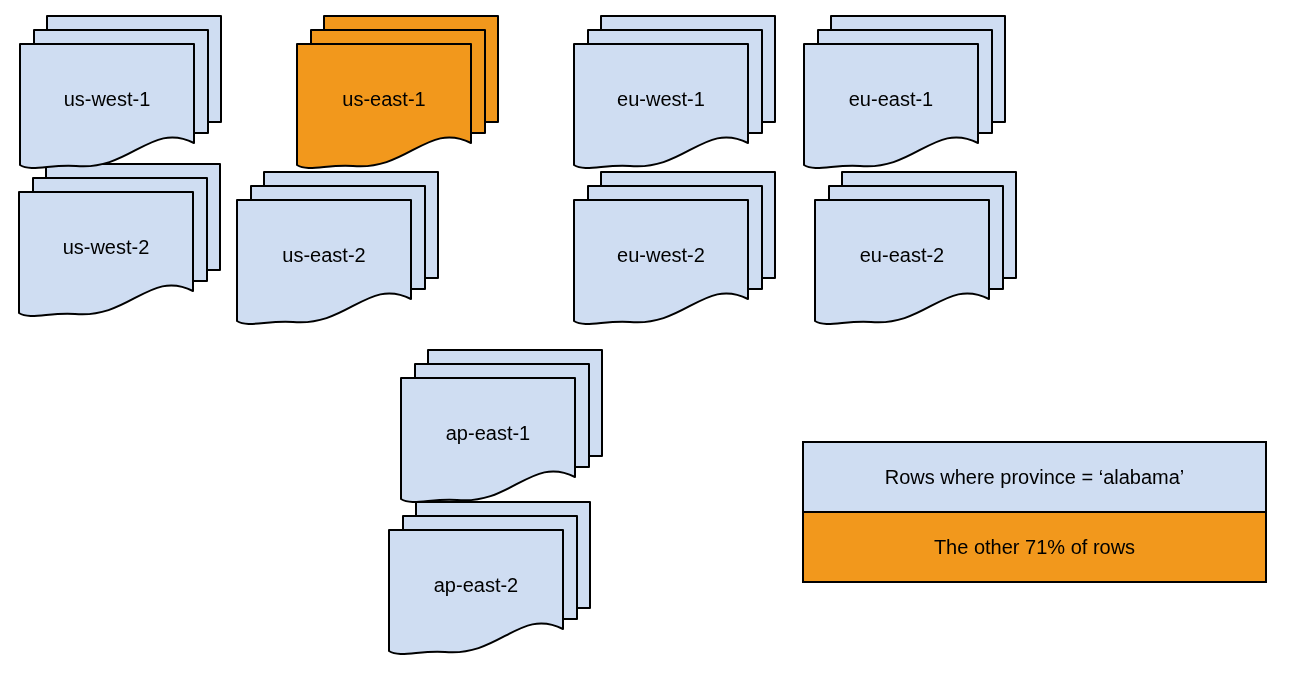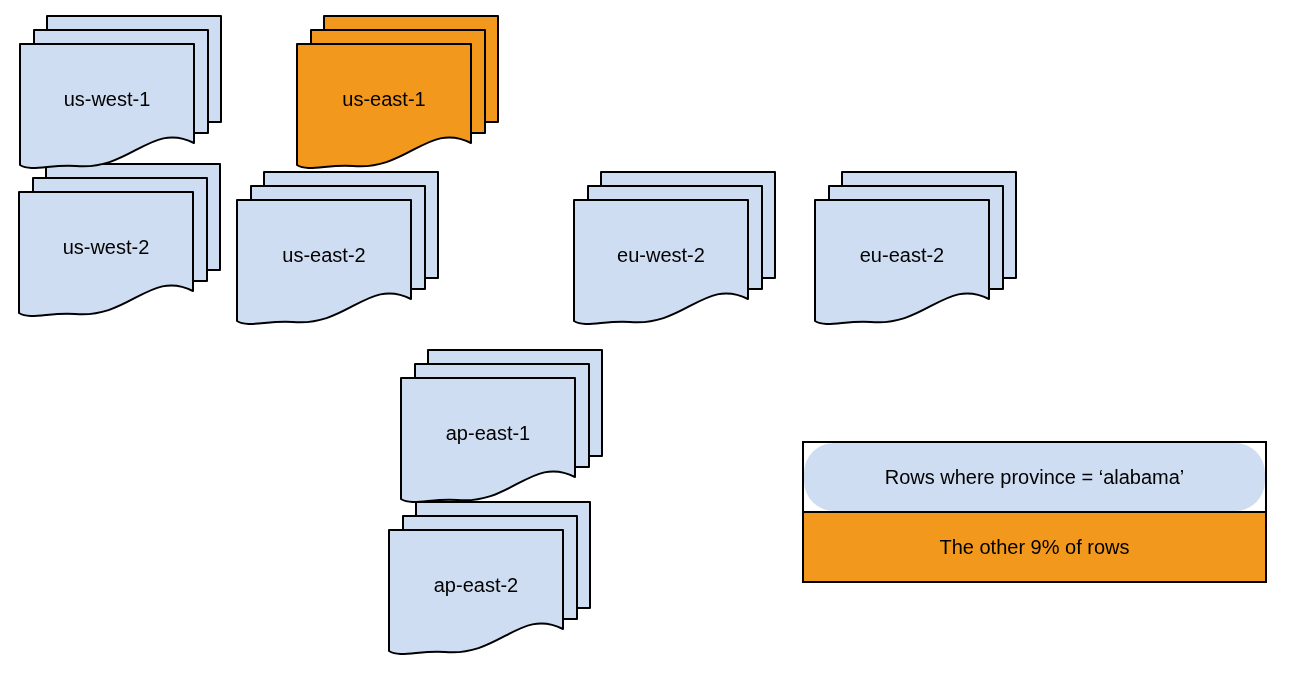--- a/index.html
+++ b/index.html
@@ -53,42 +53,58 @@
   .legend-row + .legend-row {
     border-top: 2px solid #000000;
   }
 </style>
 </head>
 <body>
 
 <div id="canvas">
 
   <div class="legend">
-    <div class="legend-row" style="background: rgb(207, 221, 242); border-radius: 30px;">
+    <div class="legend-row" style="background: rgb(207, 221, 242);">
       <span>Rows where province = ‘alabama’</span>
     </div>
     <div class="legend-row" style="background: rgb(242, 152, 28);">
-      <span>The other 9% of rows</span>
+      <span>The other 71% of rows</span>
     </div>
   </div>
 
 <div class="stack" style="left: 19px; top: 15px; z-index: 10;">
       <svg width="204" height="160" viewBox="0 0 204 160">
         <rect class="sheet" x="28" y="1" width="174" height="106" fill="#cfddf2"></rect>
         <rect class="sheet" x="15" y="15" width="174" height="103" fill="#cfddf2"></rect>
         <path class="sheet" d="M1 29 L175 29 L175 128 C132 106 112 156 57 151 C32 149 12 157 1 150 Z" fill="#cfddf2"></path>
         <text class="stack-label" x="88" y="91" text-anchor="middle">us-west-1</text>
       </svg>
     </div>
     <div class="stack" style="left: 248px; top: 15px; z-index: 9; padding-left: 48px;">
       <svg width="204" height="160" viewBox="0 0 204 160">
         <rect class="sheet" x="28" y="1" width="174" height="106" fill="#f2981c"></rect>
         <rect class="sheet" x="15" y="15" width="174" height="103" fill="#f2981c"></rect>
         <path class="sheet" d="M1 29 L175 29 L175 128 C132 106 112 156 57 151 C32 149 12 157 1 150 Z" fill="#f2981c"></path>
         <text class="stack-label" x="88" y="91" text-anchor="middle">us-east-1</text>
+      </svg>
+    </div>
+    <div class="stack" style="left: 573px; top: 15px; z-index: 8;">
+      <svg width="204" height="160" viewBox="0 0 204 160">
+        <rect class="sheet" x="28" y="1" width="174" height="106" fill="#cfddf2"></rect>
+        <rect class="sheet" x="15" y="15" width="174" height="103" fill="#cfddf2"></rect>
+        <path class="sheet" d="M1 29 L175 29 L175 128 C132 106 112 156 57 151 C32 149 12 157 1 150 Z" fill="#cfddf2"></path>
+        <text class="stack-label" x="88" y="91" text-anchor="middle">eu-west-1</text>
+      </svg>
+    </div>
+    <div class="stack" style="left: 803px; top: 15px; z-index: 7;">
+      <svg width="204" height="160" viewBox="0 0 204 160">
+        <rect class="sheet" x="28" y="1" width="174" height="106" fill="#cfddf2"></rect>
+        <rect class="sheet" x="15" y="15" width="174" height="103" fill="#cfddf2"></rect>
+        <path class="sheet" d="M1 29 L175 29 L175 128 C132 106 112 156 57 151 C32 149 12 157 1 150 Z" fill="#cfddf2"></path>
+        <text class="stack-label" x="88" y="91" text-anchor="middle">eu-east-1</text>
       </svg>
     </div>
     <div class="stack" style="left: 18px; top: 163px; z-index: 6;">
       <svg width="204" height="160" viewBox="0 0 204 160">
         <rect class="sheet" x="28" y="1" width="174" height="106" fill="#cfddf2"></rect>
         <rect class="sheet" x="15" y="15" width="174" height="103" fill="#cfddf2"></rect>
         <path class="sheet" d="M1 29 L175 29 L175 128 C132 106 112 156 57 151 C32 149 12 157 1 150 Z" fill="#cfddf2"></path>
         <text class="stack-label" x="88" y="91" text-anchor="middle">us-west-2</text>
       </svg>
     </div>

